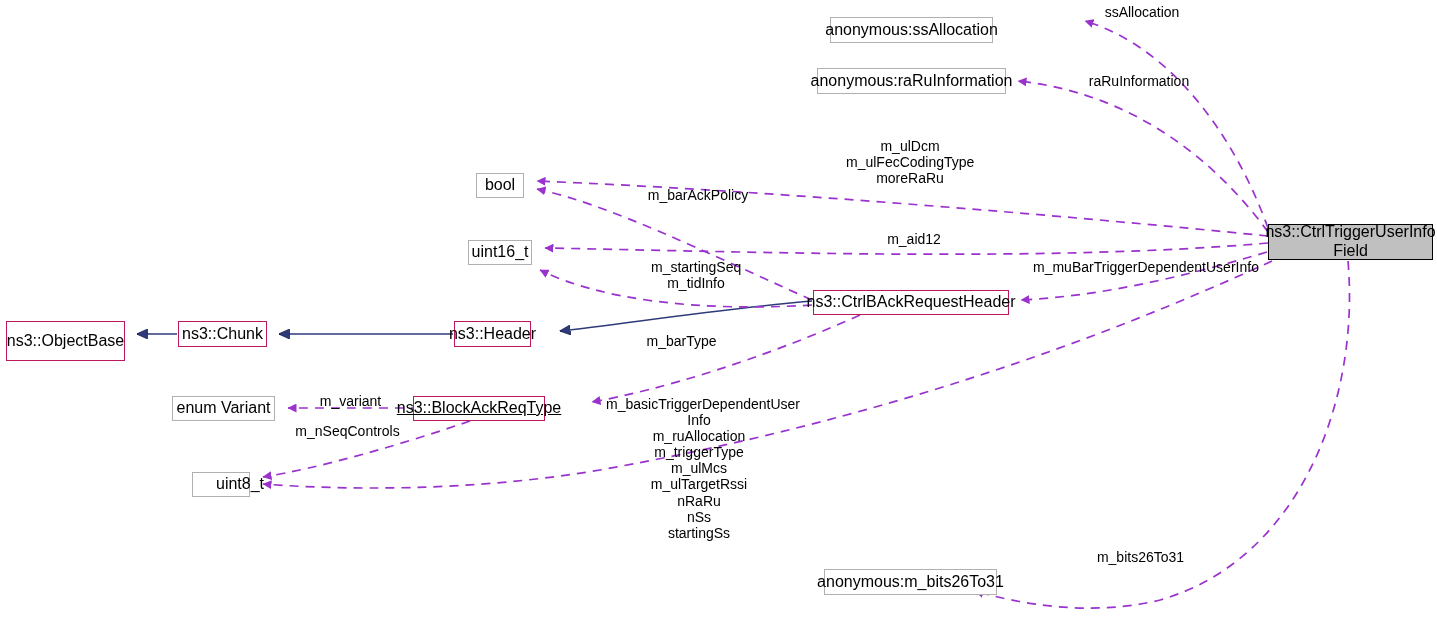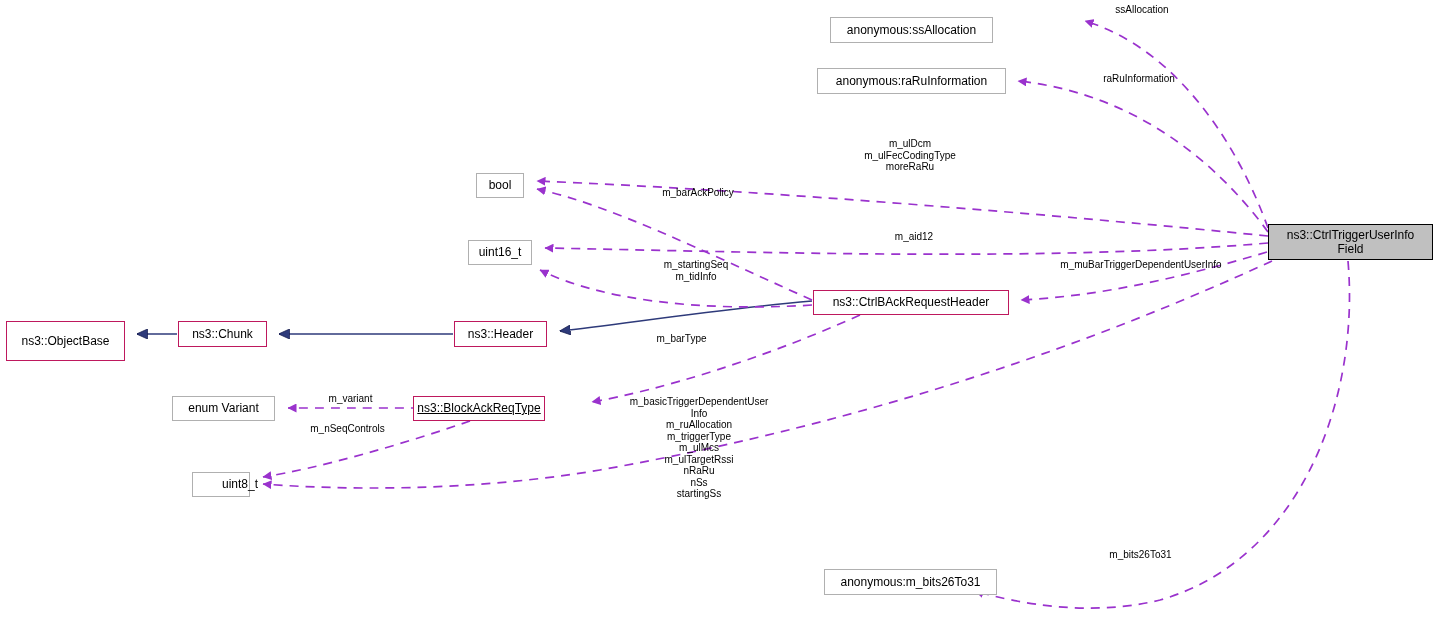--- a/index.html
+++ b/index.html
@@ -20,39 +20,39 @@
     width: 1437px;
     height: 617px;
   }
   .node {
     position: absolute;
     box-sizing: border-box;
     display: flex;
     align-items: center;
     justify-content: center;
     text-align: center;
-    font-size: 12px;
+    font-size: 16px;
     color: #000000;
     line-height: 1.18;
     background: #ffffff;
     white-space: pre-line;
   }
   .node.plain {
     border: 1px solid #b0b0b0;
   }
   .node.klass {
     border: 1px solid #be185d;
   }
   .node.current {
     border: 1px solid #000000;
     background: #c0c0c0;
   }
   .edge-label {
     position: absolute;
-    font-size: 10px;
+    font-size: 14px;
     color: #000000;
     line-height: 1.15;
     text-align: center;
     white-space: pre-line;
     background: transparent;
   }
 </style>
 </head>
 <body>
 
@@ -91,21 +91,21 @@
 <div id="nodes-layer">
     <div class="node plain" style="left: 830px; top: 17px; width: 163px; height: 26px;">anonymous:ssAllocation</div>
     <div class="node plain" style="left: 817px; top: 68px; width: 189px; height: 26px;">anonymous:raRuInformation</div>
     <div class="node plain" style="left: 476px; top: 173px; width: 48px; height: 25px;">bool</div>
     <div class="node plain" style="left: 468px; top: 240px; width: 64px; height: 25px;">uint16_t</div>
     <div class="node current" style="left: 1268px; top: 224px; width: 165px; height: 36px;">ns3::CtrlTriggerUserInfo
 Field</div>
     <div class="node klass" style="left: 813px; top: 290px; width: 196px; height: 25px;">ns3::CtrlBAckRequestHeader</div>
     <div class="node klass" style="left: 6px; top: 321px; width: 119px; height: 40px;">ns3::ObjectBase</div>
     <div class="node klass" style="left: 178px; top: 321px; width: 89px; height: 26px;">ns3::Chunk</div>
-    <div class="node klass" style="left: 454px; top: 321px; width: 93px; height: 26px;">ns3::Header</div>
+    <div class="node klass" style="left: 454px; top: 321px; width: 77px; height: 26px;">ns3::Header</div>
     <div class="node plain" style="left: 172px; top: 396px; width: 103px; height: 25px;">enum Variant</div>
     <div class="node klass" style="left: 413px; top: 396px; width: 132px; height: 25px; text-decoration: underline;">ns3::BlockAckReqType</div>
     <div class="node plain" style="left: 192px; top: 472px; width: 58px; height: 25px; padding-left: 38px;">uint8_t</div>
     <div class="node plain" style="left: 824px; top: 569px; width: 173px; height: 26px;">anonymous:m_bits26To31</div>
   </div>
 <div id="labels-layer">
     <div class="edge-label" style="left: 1098px; top: 4px; width: 88px;">ssAllocation</div>
     <div class="edge-label" style="left: 1083px; top: 73px; width: 112px;">raRuInformation</div>
     <div class="edge-label" style="left: 846px; top: 138px; width: 128px;">m_ulDcm
 m_ulFecCodingType

